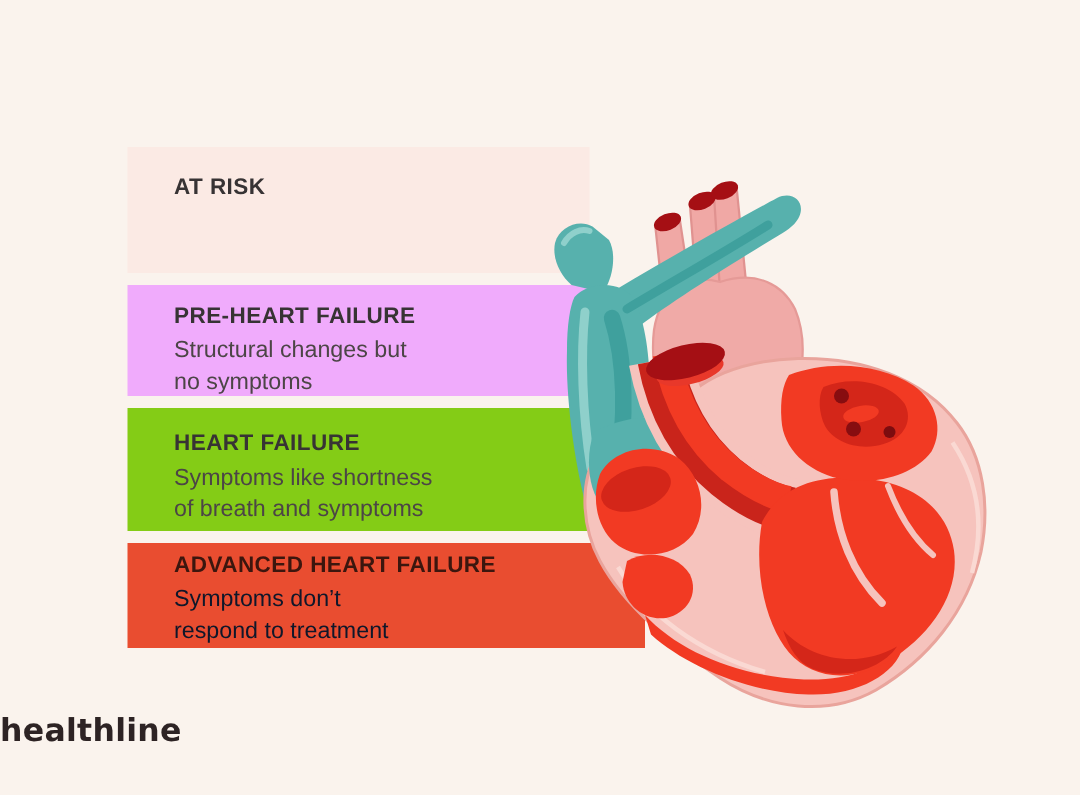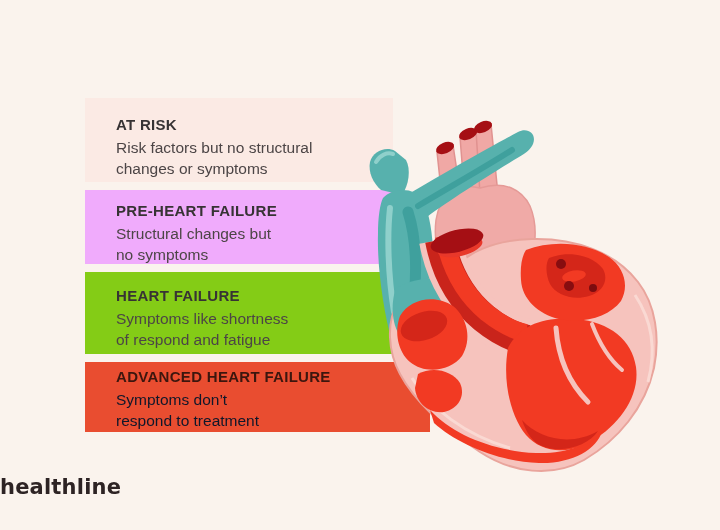--- a/index.html
+++ b/index.html
@@ -76,39 +76,35 @@
   }
 </style>
 </head>
 <body>
 
 <div class="canvas">
 
 
   <div class="stage stage1">
     <div class="stage-label">AT RISK</div>
-    <div class="stage-desc">
-      <span>Risk factors but no structural</span><br>
-      <span>changes or symptoms</span>
-    </div>
   </div>
 
   <div class="stage stage2">
     <div class="stage-label">PRE-HEART FAILURE</div>
     <div class="stage-desc">
       <span>Structural changes but</span><br>
       <span>no symptoms</span>
     </div>
   </div>
 
   <div class="stage stage3">
     <div class="stage-label">HEART FAILURE</div>
     <div class="stage-desc">
       <span>Symptoms like shortness</span><br>
-      <span>of respond and fatigue</span>
+      <span>of breath and symptoms</span>
     </div>
   </div>
 
   <div class="stage stage4">
     <div class="stage-label">ADVANCED HEART FAILURE</div>
     <div class="stage-desc">
       <span>Symptoms don’t</span><br>
       <span>respond to treatment</span>
     </div>
   </div>

